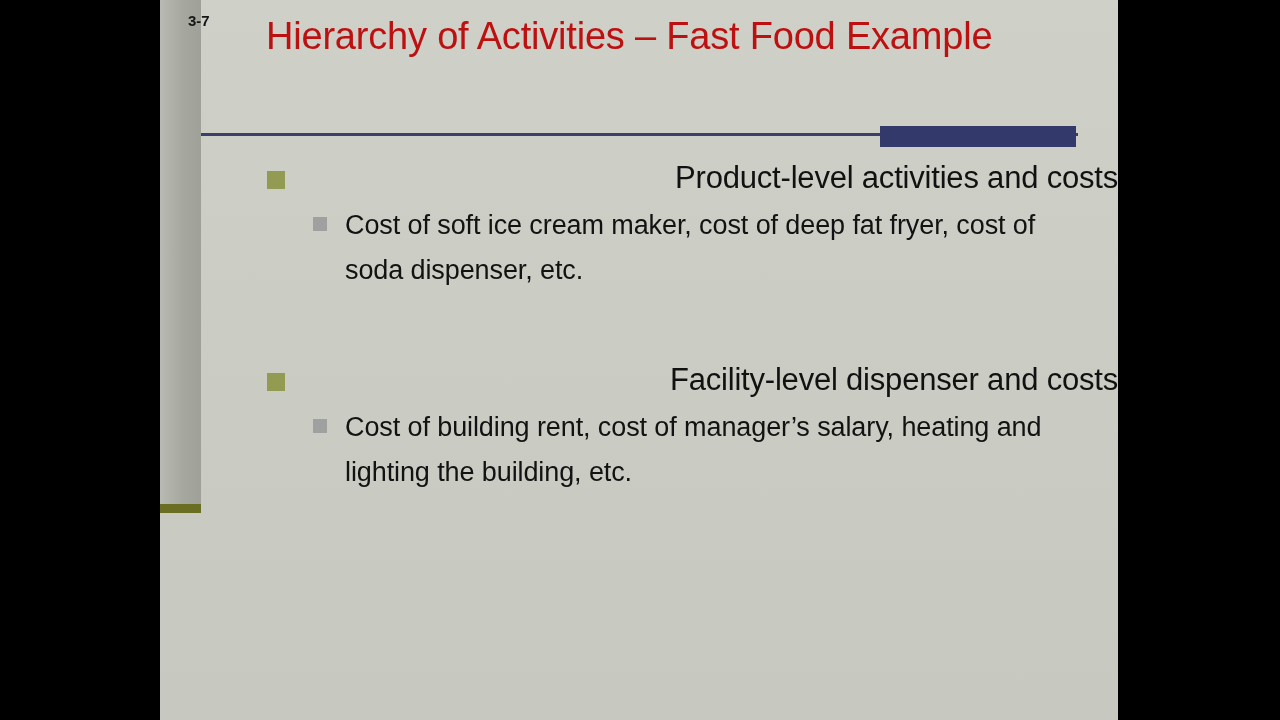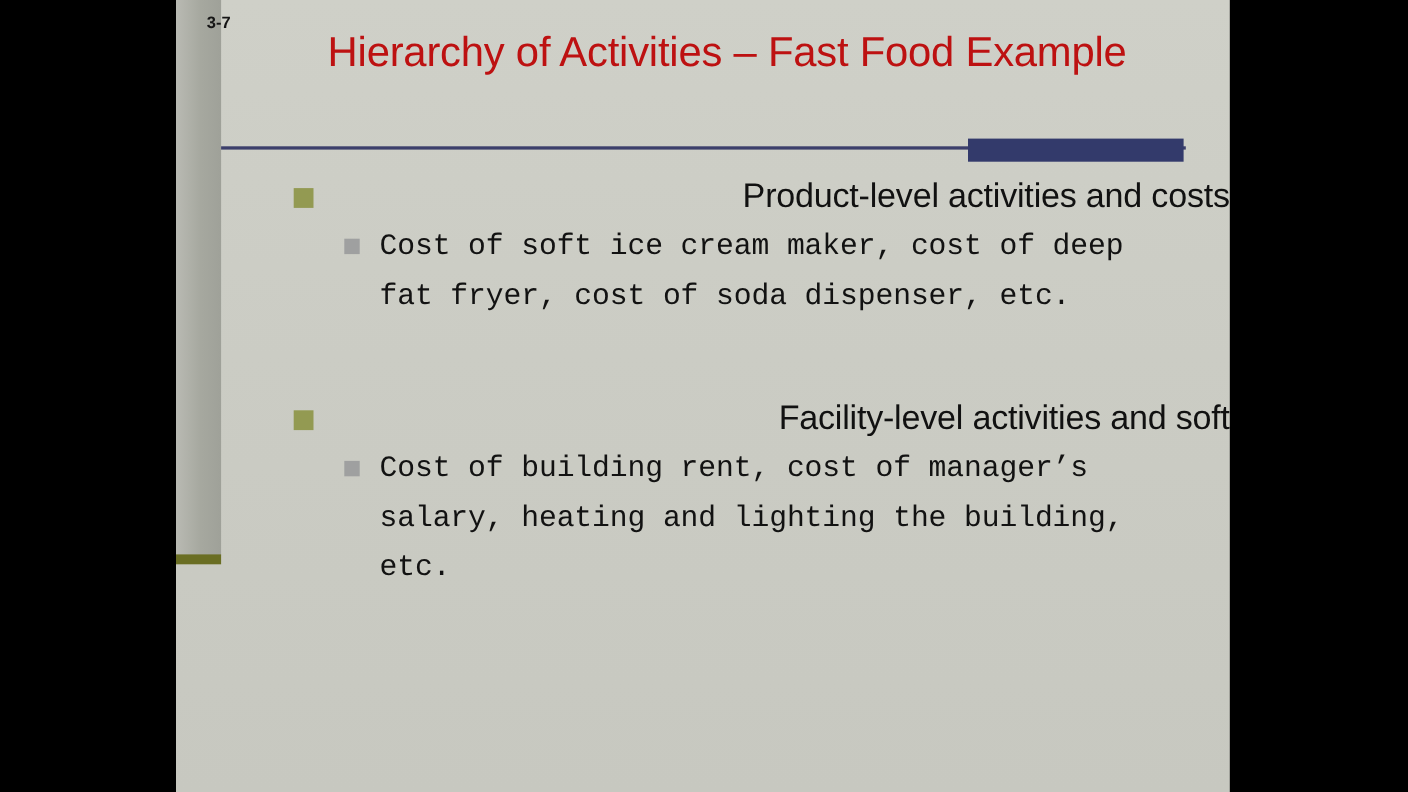--- a/index.html
+++ b/index.html
@@ -59,23 +59,22 @@
     font-weight: bold;
     color: #151515;
     letter-spacing: 0px;
     line-height: 1;
   }
 
   
   #title-block {
     position: absolute;
     left: 106px;
-    top: 22px;
+    top: 10px;
     width: 790px;
-    text-align: center;
   }
   #title-text {
     margin: 0;
     font-size: 38px;
     font-weight: normal;
     line-height: 1.42;
     color: #bd1111;
     letter-spacing: -0.2px;
   }
 
@@ -125,21 +124,20 @@
     color: #111111;
     letter-spacing: -0.2px;
     white-space: nowrap;
     text-align: right;
   }
 
   .lvl2 {
     position: relative;
     padding-left: 185px;
     margin: 0;
-    font-family: Liberation Mono, monospace;
   }
   .lvl2 .sq {
     position: absolute;
     left: 153px;
     top: 14px;
     width: 14px;
     height: 14px;
     background: #9fa0a0;
   }
   .lvl2 .txt {
@@ -181,21 +179,21 @@
 
       <div class="lvl2">
         <span class="sq"></span>
         <span class="txt">Cost of soft ice cream maker, cost of deep fat fryer,  cost of soda dispenser, etc.</span>
       </div>
 
       <div class="gap-block"></div>
 
       <div class="lvl1">
         <span class="sq"></span>
-        <span class="txt">Facility-level activities and soft</span>
+        <span class="txt">Facility-level dispenser and costs</span>
       </div>
 
       <div class="lvl2">
         <span class="sq"></span>
         <span class="txt">Cost of building rent, cost of manager’s salary,  heating and lighting the building, etc.</span>
       </div>
 
     </div>
   </div>
 </div>

